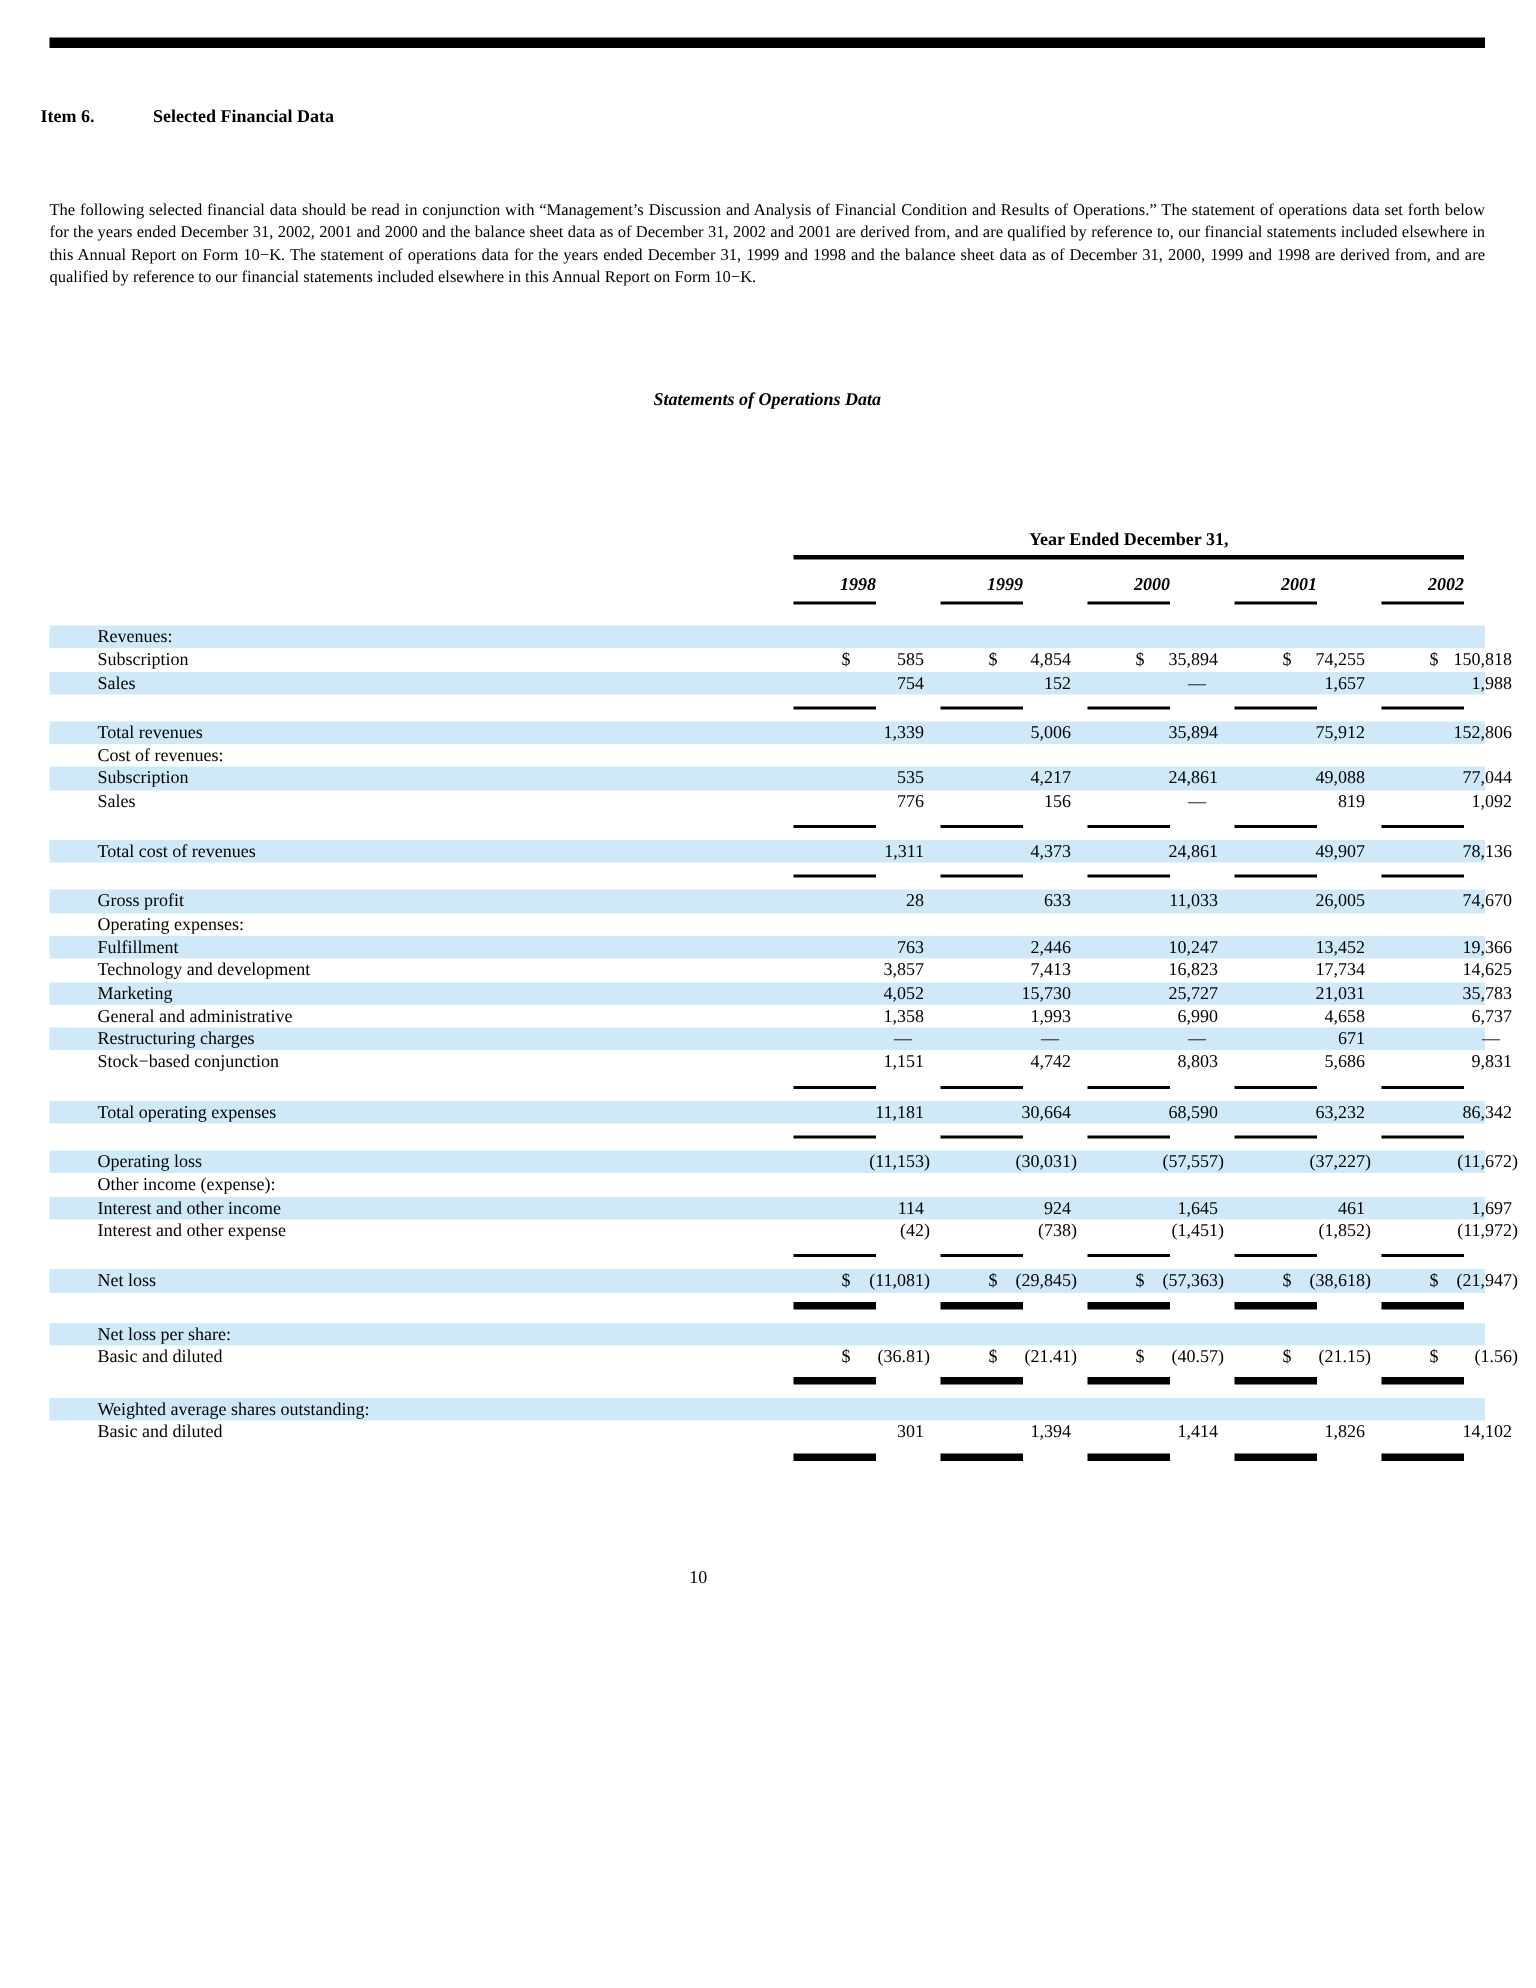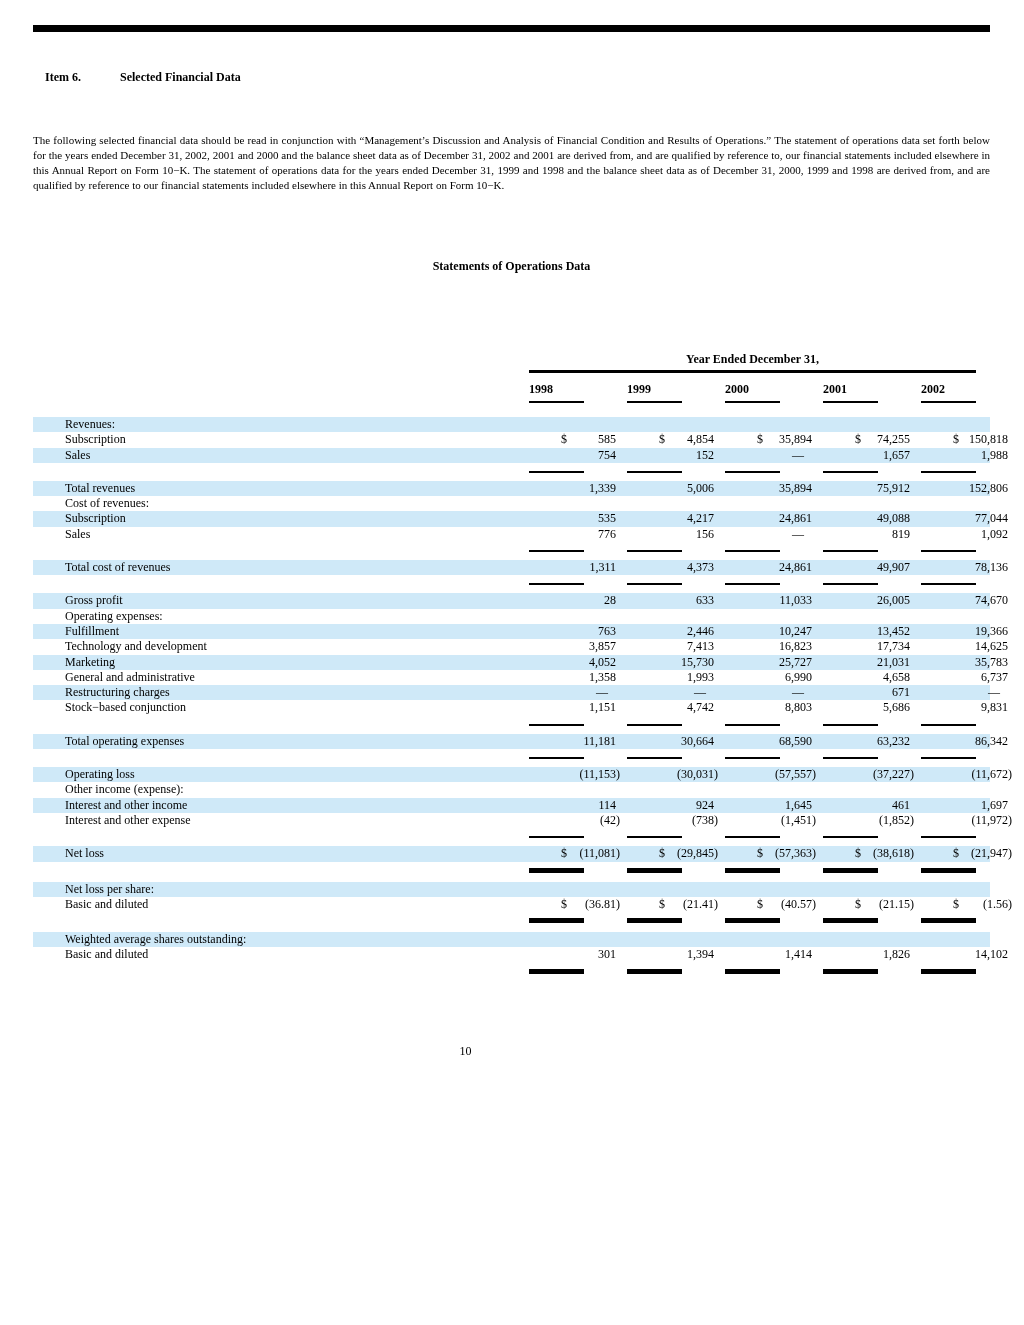--- a/index.html
+++ b/index.html
@@ -5,31 +5,31 @@
   html, body { margin:0; padding:0; background:#ffffff; }
   body {
     width:1024px; height:1325px; position:relative;
     font-family:"Liberation Serif","DejaVu Serif",serif;
     color:#000;
   }
   .page { position:absolute; inset:0; width:1024px; height:1325px; }
 
   .top-bar { position:absolute; top:25px; left:33px; width:957px; height:7px; background:#000; }
 
-  .item-heading { position:absolute; top:70px; left:45px; font-weight:bold; font-size:12px; display:flex; }
+  .item-heading { position:absolute; top:70px; left:27px; font-weight:bold; font-size:12px; display:flex; }
   .item-num { display:inline-block; width:75px; }
 
   .intro {
     position:absolute; top:133px; left:33px; width:957px;
     font-size:11px; line-height:15px; text-align:justify; margin:0;
   }
 
   .tbl-title, .tbl-subtitle {
     position:absolute; left:33px; width:957px; text-align:center;
-    font-weight:bold; font-size:12px;
+    font-weight:bold; font-size:12px;font-style:italic;
   }
   .tbl-title { top:259px; }
   .tbl-subtitle { top:291px; }
 
   .table { position:absolute; top:352px; left:33px; width:957px; font-size:12px; }
 
   .trow {
     display:grid;
     grid-template-columns:453px repeat(5, 98px);
     width:957px; box-sizing:border-box; padding-right:14px;
@@ -40,21 +40,21 @@
   .cell { overflow:visible; white-space:nowrap; }
   .cell.label { text-align:left; }
   .cell.num { padding-left:43px; text-align:right; }
   .cell.num.flex { display:flex; justify-content:space-between; }
 
   
   .hdr-row .span5 { grid-column:2 / 7; margin-left:43px; text-align:center; }
   .period { font-weight:bold; line-height:15px;text-align:center; }
   .period-rule { height:3px; background:#000; margin-top:3px; }
   .years-row { margin-top:9px; height:15px; line-height:15px; font-weight:bold; }
-  .years-row .cell.num { text-align:left; }
+  .years-row .cell.num { text-align:right;font-style:italic; }
   .yrule-row { height:20px; }
   .yrule-row .bar { margin-top:4px; }
 
   
   .drow { height:15.3px; line-height:15.3px;padding-left:32px; }
   .rule-row { height:18px; }
   .rule-row .bar { margin-top:8px; }
   .rule-row.thick { height:20px; }
   .rule-row.thick .bar { margin-top:6px; }
 

